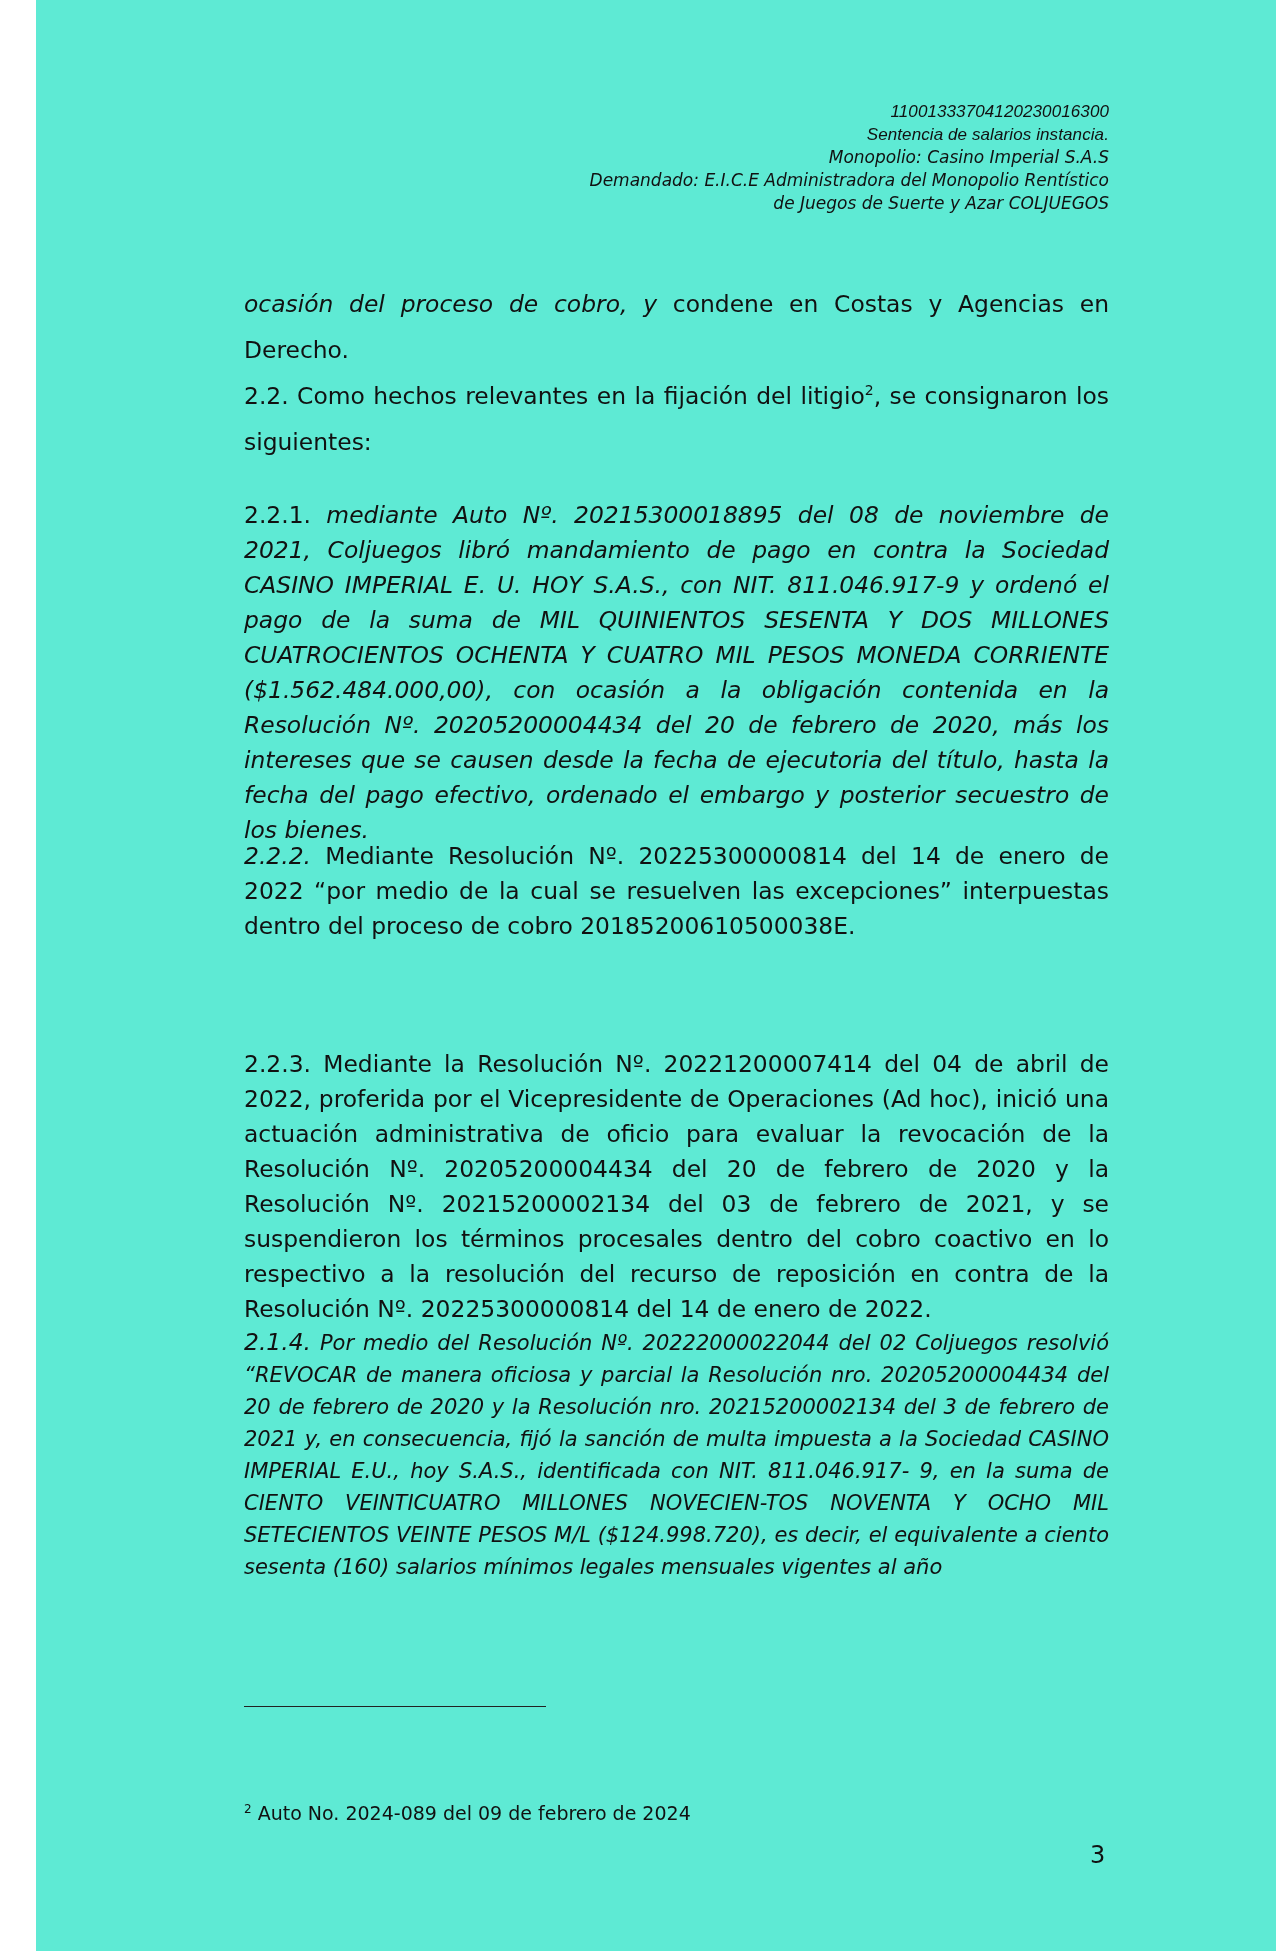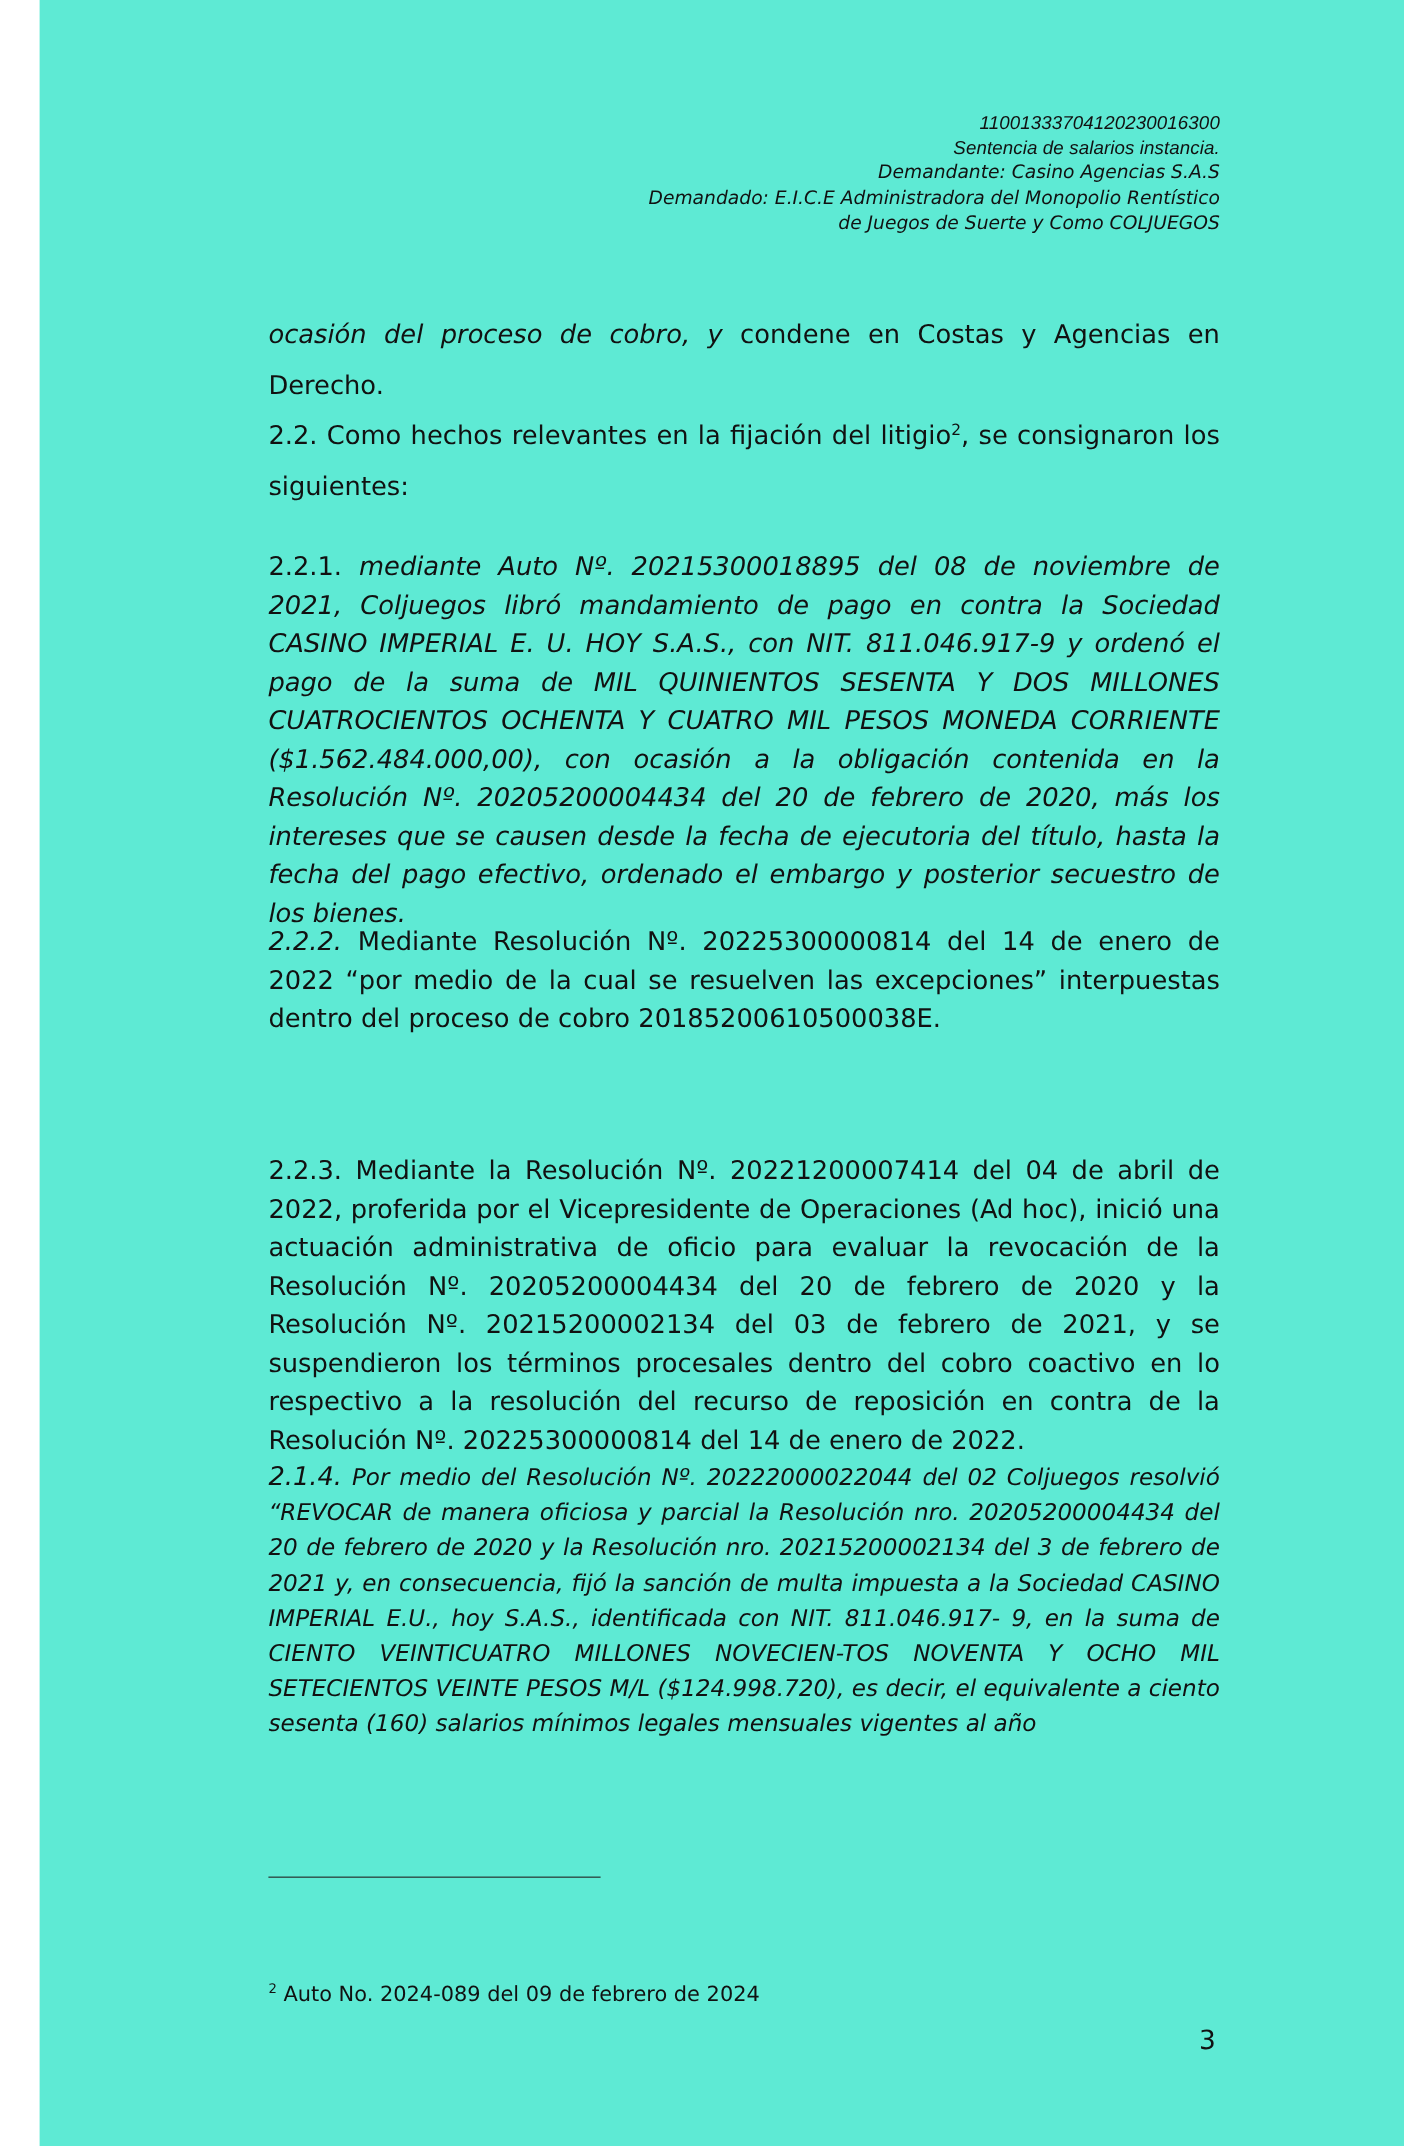--- a/index.html
+++ b/index.html
@@ -21,23 +21,23 @@
   .pagenum { position: absolute; left: 1054px; top: 1841px; font-family: "DejaVu Sans", sans-serif; font-size: 24px; }
 </style>
 </head>
 <body>
 
 <div class="page">
 
   <div class="header">
     <div class="h-sans">11001333704120230016300</div>
     <div class="h-sans">Sentencia de salarios instancia.</div>
-    <div class="h-ver">Demandante: Casino Agencias S.A.S</div>
+    <div class="h-ver">Monopolio: Casino Imperial S.A.S</div>
     <div class="h-ver">Demandado: E.I.C.E Administradora del Monopolio Rentístico</div>
-    <div class="h-ver">de Juegos de Suerte y Como COLJUEGOS</div>
+    <div class="h-ver">de Juegos de Suerte y Azar COLJUEGOS</div>
   </div>
 
   <div class="body-col p-lead">
     <p><span class="it">ocasión del proceso de cobro, y</span><span> condene en Costas y Agencias en Derecho.</span></p>
     <p><span>2.2. Como hechos relevantes en la fijación del litigio</span><sup>2</sup><span>, se consignaron los siguientes:</span></p>
   </div>
 
   <div class="body-col" style="top:498px;">
     <p class="item it"><span style="font-style:normal">2.2.1.</span><span> mediante Auto Nº. 20215300018895 del 08 de noviembre de 2021, Coljuegos libró mandamiento de pago en contra la Sociedad CASINO IMPERIAL E. U. HOY S.A.S., con NIT. 811.046.917-9 y ordenó el pago de la suma de MIL QUINIENTOS SESENTA Y DOS MILLONES CUATROCIENTOS OCHENTA Y CUATRO MIL PESOS MONEDA CORRIENTE ($1.562.484.000,00), con ocasión a la obligación contenida en la Resolución Nº. 20205200004434 del 20 de febrero de 2020, más los intereses que se causen desde la fecha de ejecutoria del título, hasta la fecha del pago efectivo, ordenado el embargo y posterior secuestro de los bienes.</span></p>
   </div>

